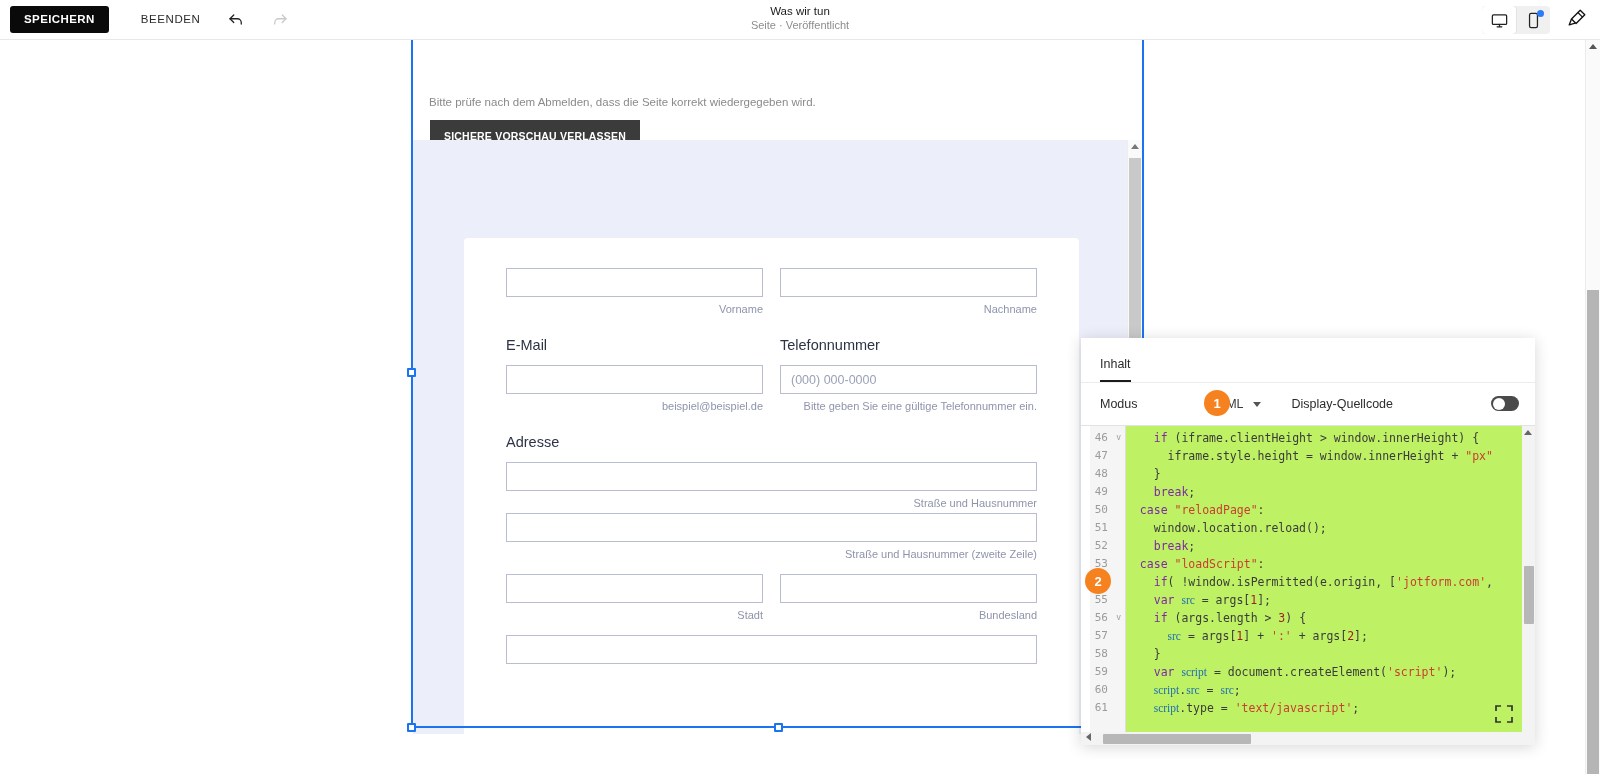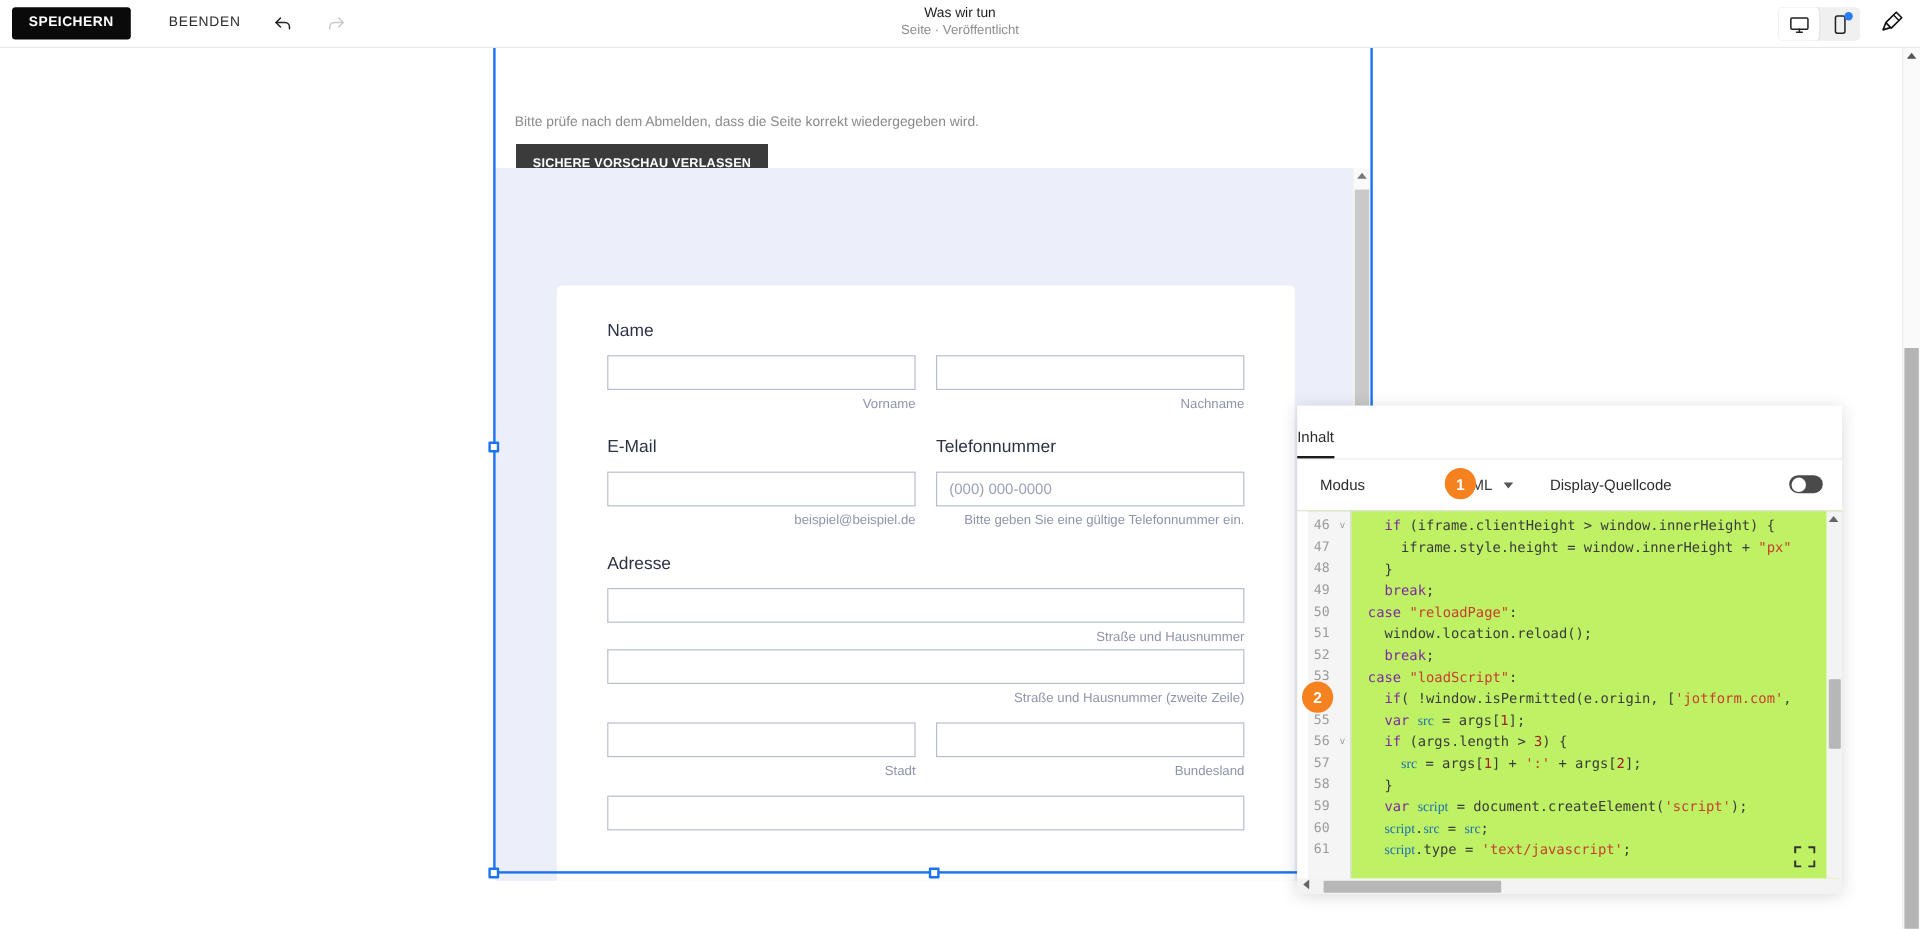--- a/index.html
+++ b/index.html
@@ -170,21 +170,21 @@
   
   .code-panel {
     position: absolute; left: 1081px; top: 338px;
     width: 454px; height: 407px;
     background: #ffffff;
     box-shadow: 0 2px 14px rgba(0,0,0,.16);
     z-index: 30;
   }
   .panel-tabs {
     height: 45px; border-bottom: 1px solid #ececec;
-    display: flex; align-items: flex-end; 
+    display: flex; align-items: flex-end; padding-left: 19px;
   }
   .panel-tab {
     font-size: 12.5px; color: #2c2c2c; padding-bottom: 9px;
     border-bottom: 2px solid #1b1b1b; cursor: pointer;
   }
   .panel-mode {
     height: 42px; display: flex; align-items: center;
     padding: 0 16px 0 19px; position: relative;
   }
   .mode-label { font-size: 12.5px; color: #2c2c2c; }
@@ -347,21 +347,20 @@
 
   <div class="notice-area">
     <div class="notice-text">Bitte prüfe nach dem Abmelden, dass die Seite korrekt wiedergegeben wird.</div>
     <button class="btn-leave-preview">SICHERE VORSCHAU VERLASSEN</button>
   </div>
 
   <div class="form-frame">
     <div class="form-card">
 
       <div class="fld-group">
-        <div class="fld-title">Name</div>
         <div class="fld-row">
           <div class="fld-col">
             <input class="fld-input" placeholder="" style="">
             <div class="fld-sub">Vorname</div>
           </div>
           <div class="fld-col">
             <input class="fld-input" placeholder="" style="">
             <div class="fld-sub">Nachname</div>
           </div>
         </div>

